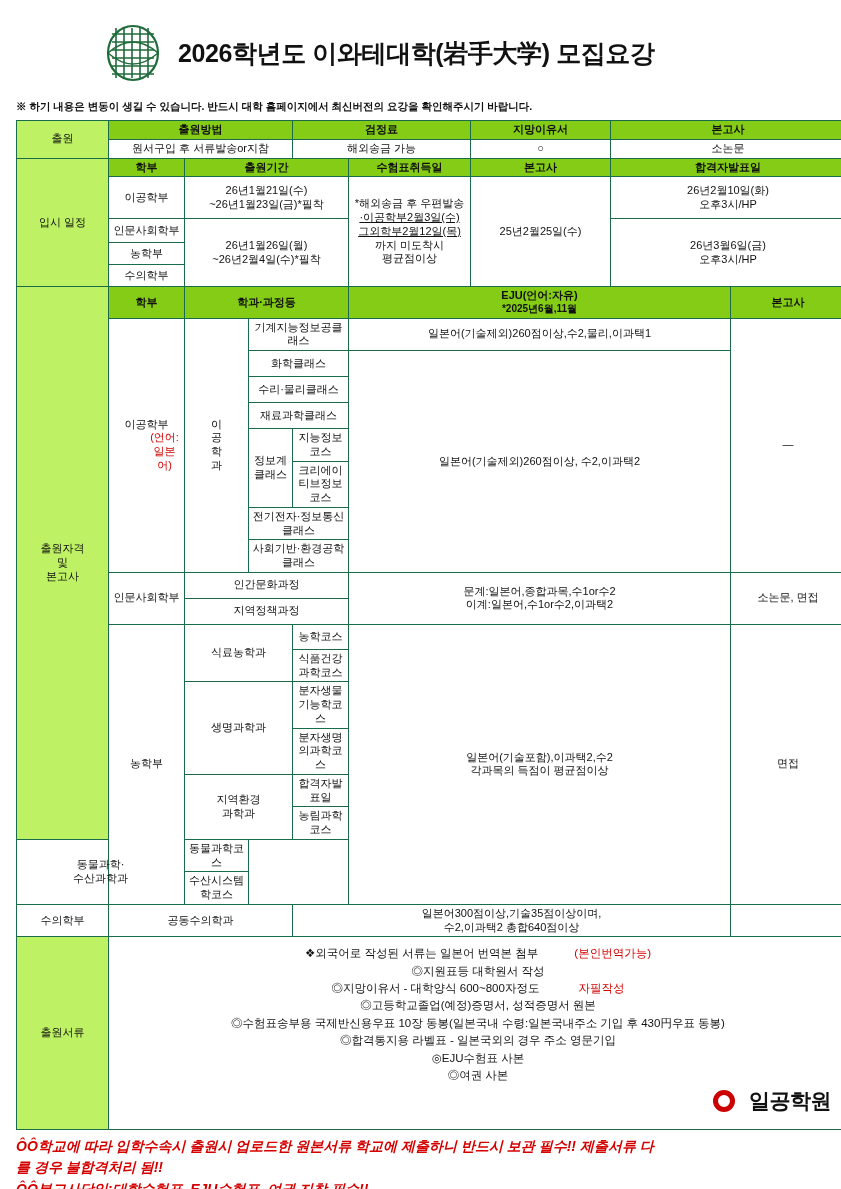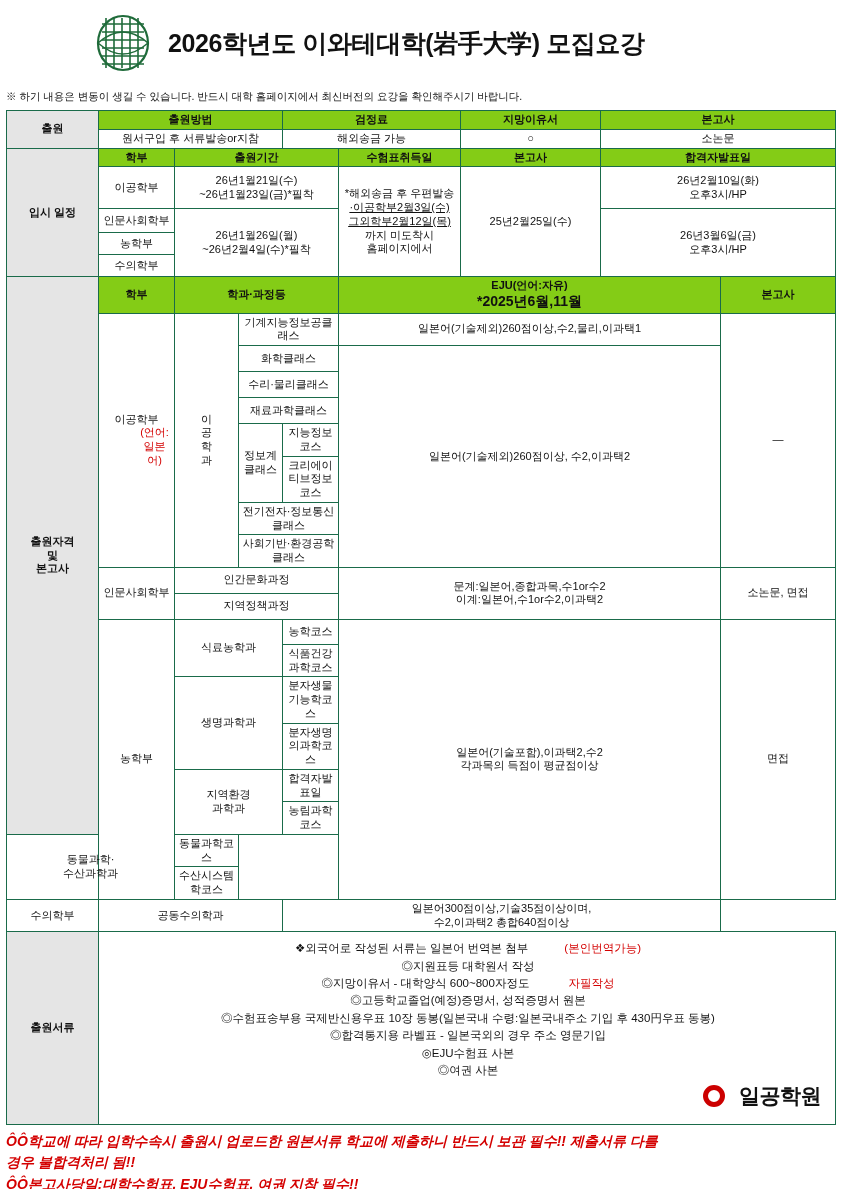--- a/index.html
+++ b/index.html
@@ -6,21 +6,21 @@
   html, body { margin:0; padding:0; }
   body {
     width: 841px;
     height: 1189px;
     background: #ffffff;
     font-family: "Liberation Sans", sans-serif;
     font-size: 11px;
     color: #111;
     position: relative;
   }
-  .page { position: relative; width: 669px; height: 1189px; padding: 0; }
+  .page { position: relative; width: 669px; height: 1189px; padding: 10px; }
 
   
   .header {
     display: flex;
     align-items: center;
     padding: 12px 0 6px 0;
     justify-content: flex-start;
   }
   .logo-wrap {
     width: 76px; height: 62px;
@@ -35,51 +35,51 @@
     letter-spacing: -0.4px;
     color: #111;
     margin-left: 6px;
     white-space: nowrap;
   }
 
   .notice {
     font-size: 10.5px;
     color: #111;
     margin: 10px 0 6px 6px;
-    font-weight: normal;
+    font-weight: bold;
   }
 
   
   table.main {
     border-collapse: collapse;
     width: 829px;
     margin-left: 6px;
     table-layout: fixed;
   }
   table.main td, table.main th {
     border: 1px solid #1a6b4a;
     padding: 2px 3px;
     text-align: center;
     vertical-align: middle;
     font-size: 11px;
     line-height: 1.25;
     color: #111;
   }
   .sec-label {
-    background: #e5e5e5;
+    background: #bef264;
     color: #fff;
-    font-weight: bold;
+    font-weight: normal;
     font-size: 12px;
     width: 92px;
   }
   .hdr {
     background: #84cc16;
     font-weight: bold;
   }
-  .small { font-size: 14px; }
+  .small { font-size: 10px; }
   .red { color: #d40000; margin-left: 36px; }
   .u { text-decoration: underline; }
 
   
   .vtext {
     width: 22px;
     padding: 1px !important;
     font-size: 10.5px;
     line-height: 1.15;
   }
@@ -181,21 +181,21 @@
       <td style="height:42px">이공학부</td>
       <td colspan="3">
         <div>26년1월21일(수)</div>
         <div>~26년1월23일(금)*필착</div>
       </td>
       <td rowspan="4" class="small">
         <div>*해외송금 후 우편발송</div>
         <div class="u">·이공학부2월3일(수)</div>
         <div class="u">그외학부2월12일(목)</div>
         <div>까지 미도착시</div>
-        <div>홈페이지에서</div>
+        <div>평균점이상</div>
       </td>
       <td rowspan="4">25년2월25일(수)</td>
       <td colspan="2" rowspan="1" style="height:42px">
         <div>26년2월10일(화)</div>
         <div>오후3시/HP</div>
       </td>
     </tr>
     <tr>
       <td style="height:24px">인문사회학부</td>
       <td colspan="3" rowspan="3">

